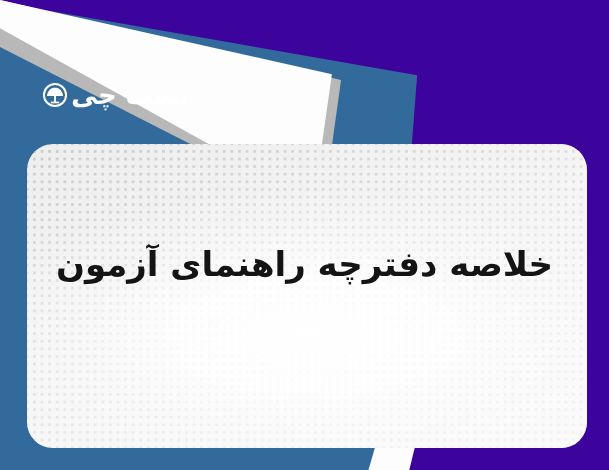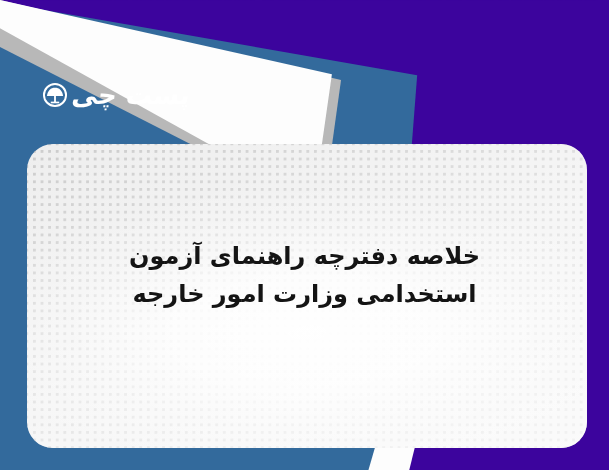--- a/index.html
+++ b/index.html
@@ -79,21 +79,21 @@
     position:absolute;
     left:0; right:0; top:238px;
     text-align:center;
     direction:rtl;
     z-index:4;
   }
   .title-line{
     display:block;
     color:#141414;
     font-weight:bold;
-    font-size:24px;
+    font-size:34px;
     line-height:1.58;
     letter-spacing:0px;
     text-shadow:0 1px 0 rgba(255,255,255,0.45);
     white-space:nowrap;
   }
 
   
   .logo{
     position:absolute;
     left:42px; top:82px;
@@ -137,16 +137,15 @@
       <rect x="13.5" y="30.2" width="13" height="2.6" fill="#ffffff"></rect>
     </svg>
   </div>
 
   <div class="panel">
     <div class="panel-sheen"></div>
   </div>
 
   <div class="title-wrap">
     <span class="title-line">خلاصه دفترچه راهنمای آزمون</span>
-    <span class="title-line">استخدامی وزارت امور خارجه</span>
   </div>
 
 </div>
 
 </body></html>

